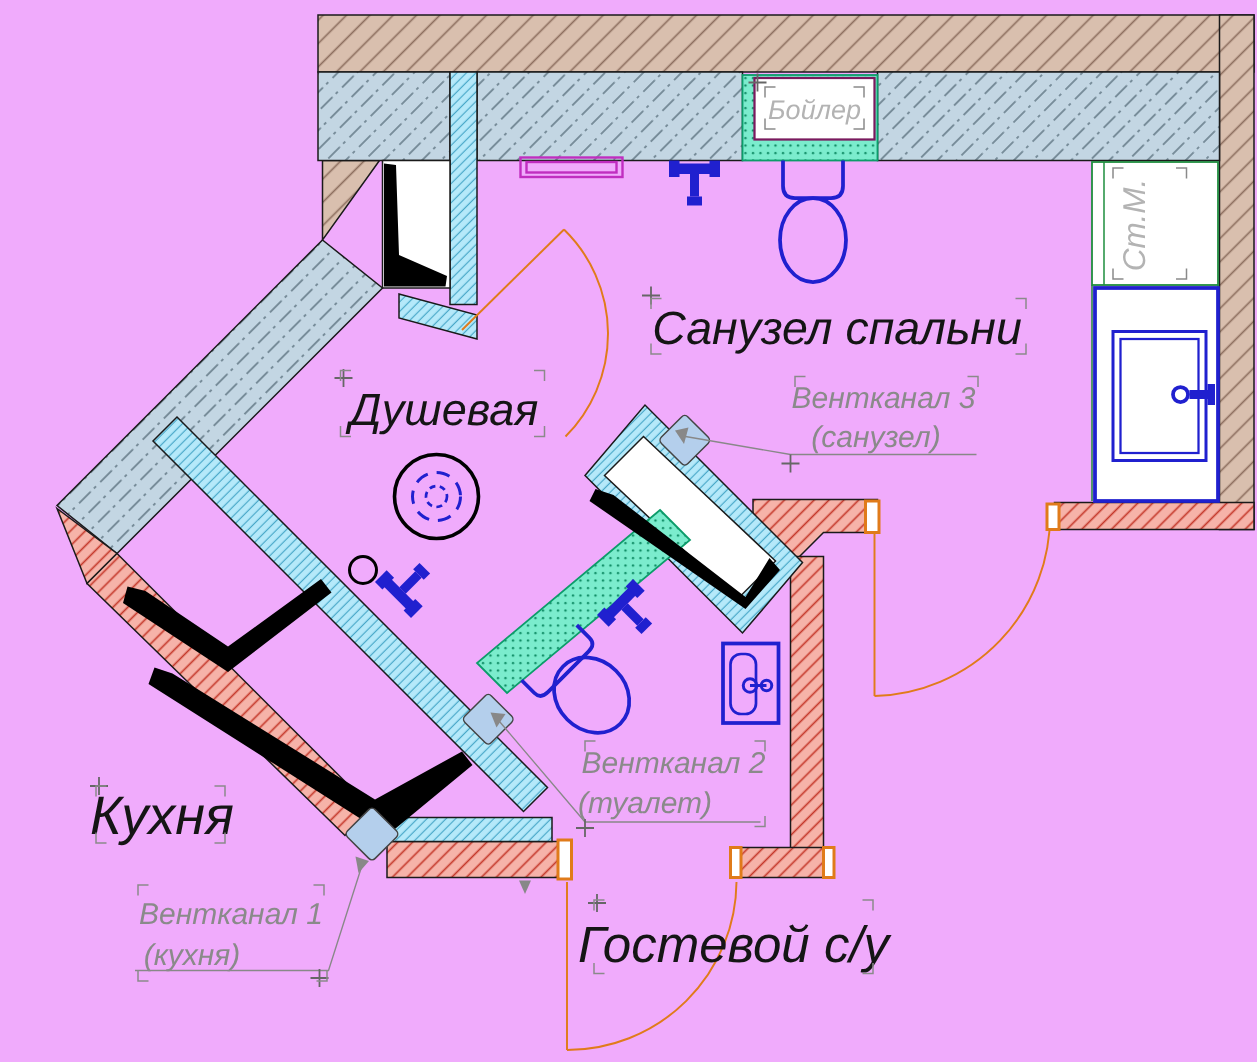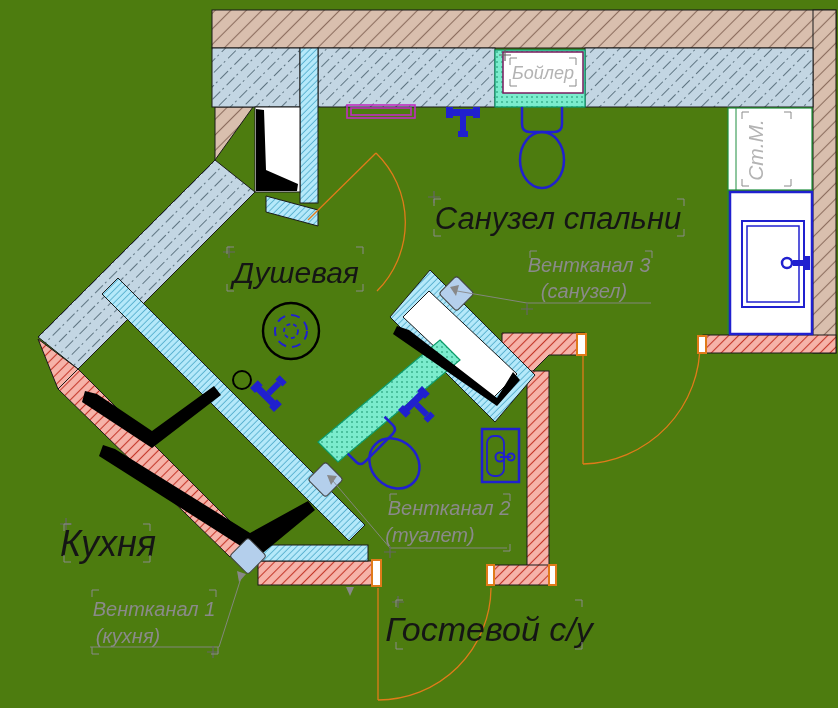--- a/index.html
+++ b/index.html
@@ -1,16 +1,16 @@
 <!DOCTYPE html>
 <html><head>
 <meta charset="utf-8">
 <style>
   html,body{margin:0;padding:0;background:#ffffff;}
-  #stage{position:relative;width:838px;height:708px;background:#4d7c0f;overflow:hidden;
+  #stage{position:relative;width:838px;height:708px;background:#f0abfc;overflow:hidden;
          font-family:"Liberation Sans", sans-serif;}
   svg{display:block;}
   text{font-family:"Liberation Sans", sans-serif;}
   .room-label{font-style:italic;fill:#151515;}
   .ann-label{font-style:italic;fill:#8a8a8a;}
   .equip-label{font-style:italic;fill:#b3b3b3;}
 </style>
 </head>
 <body>
 

